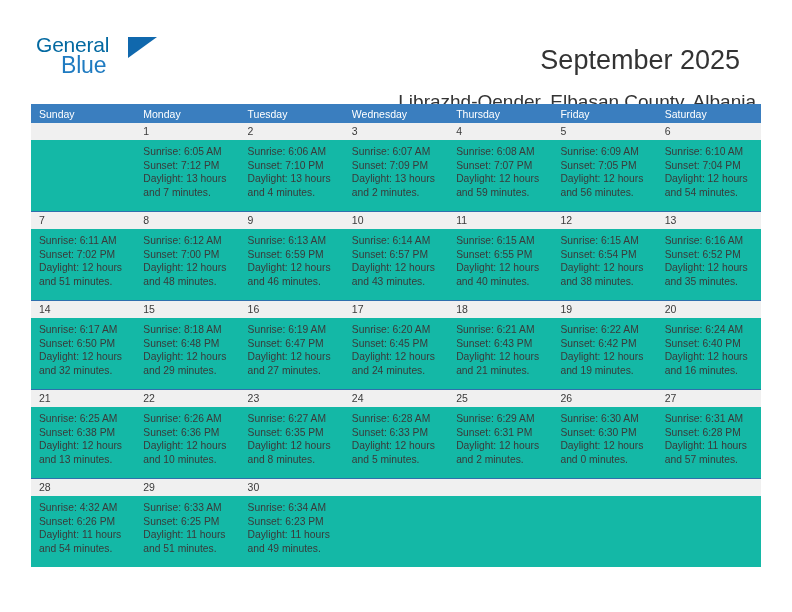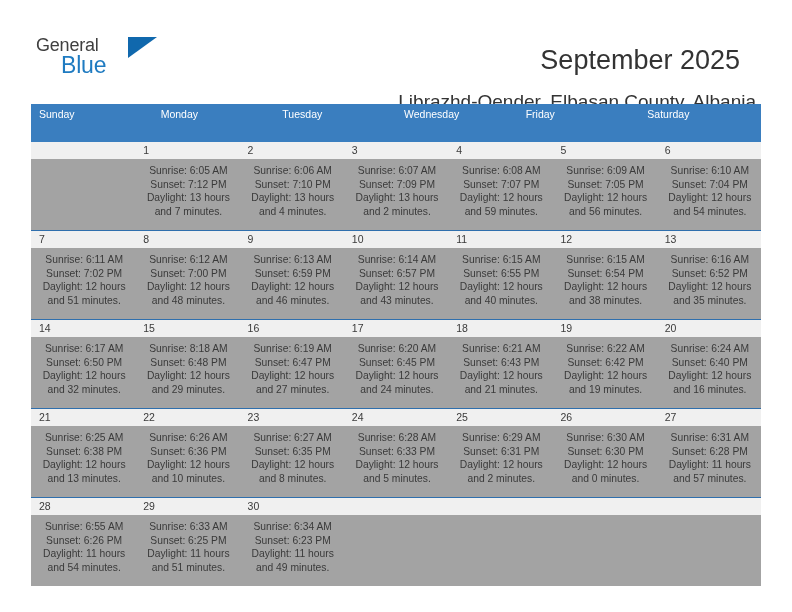--- a/index.html
+++ b/index.html
@@ -23,22 +23,22 @@
     height: 100px;
   }
   .logo {
     position: absolute;
     left: 36px; top: 33px;
     width: 120px; height: 50px;
   }
   .logo-general {
     position: absolute;
     left: 0; top: 0;
-    font-size: 18px;
-    color: #404040;
+    font-size: 21px;
+    color: #0369a1;
     letter-spacing: -0.2px;
     line-height: 24px;
   }
   .logo-blue {
     position: absolute;
     left: 25px; top: 21px;
     font-size: 23px;
     color: #1f7bc1;
     letter-spacing: -0.2px;
     line-height: 23px;
@@ -75,21 +75,21 @@
 
   
   .calendar {
     position: absolute;
     left: 31px; top: 104px;
     width: 730px;
   }
   .cal-header {
     display: flex;
     background: #3a7ebf;
-    height: 38px;
+    height: 19px;
   }
   .cal-header .hcell {
     flex: 1 1 0;
     color: #ffffff;
     font-size: 10.5px;
     line-height: 21px;
     padding-left: 8px;
     white-space: nowrap;
   }
 
@@ -105,23 +105,22 @@
   }
   .week-numbers .ncell {
     flex: 1 1 0;
     font-size: 10.5px;
     line-height: 17px;
     color: #3a3a3a;
     padding-left: 8px;
   }
   .week-body {
     display: flex;
-    background: #a3a3a3;
+    background: #14b8a6;
     height: 71px;
-    text-align: center;
   }
   .week-body .bcell {
     flex: 1 1 0;
     padding: 5px 6px 0 8px;
   }
   .bcell .line {
     font-size: 10.3px;
     line-height: 13.6px;
     color: #3a3a3a;
     white-space: nowrap;
@@ -147,20 +146,21 @@
     </div>
 
   </div>
 
   <div class="calendar">
     <div class="cal-header" id="weekday-row">
         <div class="hcell">Sunday</div>
         <div class="hcell">Monday</div>
         <div class="hcell">Tuesday</div>
         <div class="hcell">Wednesday</div>
+        <div class="hcell">Thursday</div>
         <div class="hcell">Friday</div>
         <div class="hcell">Saturday</div>
       </div>
     <div id="weeks-container">
         <div class="week">
           <div class="week-numbers">
             <div class="ncell"></div>
             <div class="ncell">1</div>
             <div class="ncell">2</div>
             <div class="ncell">3</div>
@@ -383,21 +383,21 @@
             <div class="ncell">28</div>
             <div class="ncell">29</div>
             <div class="ncell">30</div>
             <div class="ncell"></div>
             <div class="ncell"></div>
             <div class="ncell"></div>
             <div class="ncell"></div>
           </div>
           <div class="week-body">
             <div class="bcell">
-              <div class="line">Sunrise: 6:55 AM</div>
+              <div class="line">Sunrise: 4:32 AM</div>
               <div class="line">Sunset: 6:26 PM</div>
               <div class="line">Daylight: 11 hours</div>
               <div class="line">and 54 minutes.</div>
             </div>
             <div class="bcell">
               <div class="line">Sunrise: 6:33 AM</div>
               <div class="line">Sunset: 6:25 PM</div>
               <div class="line">Daylight: 11 hours</div>
               <div class="line">and 51 minutes.</div>
             </div>

